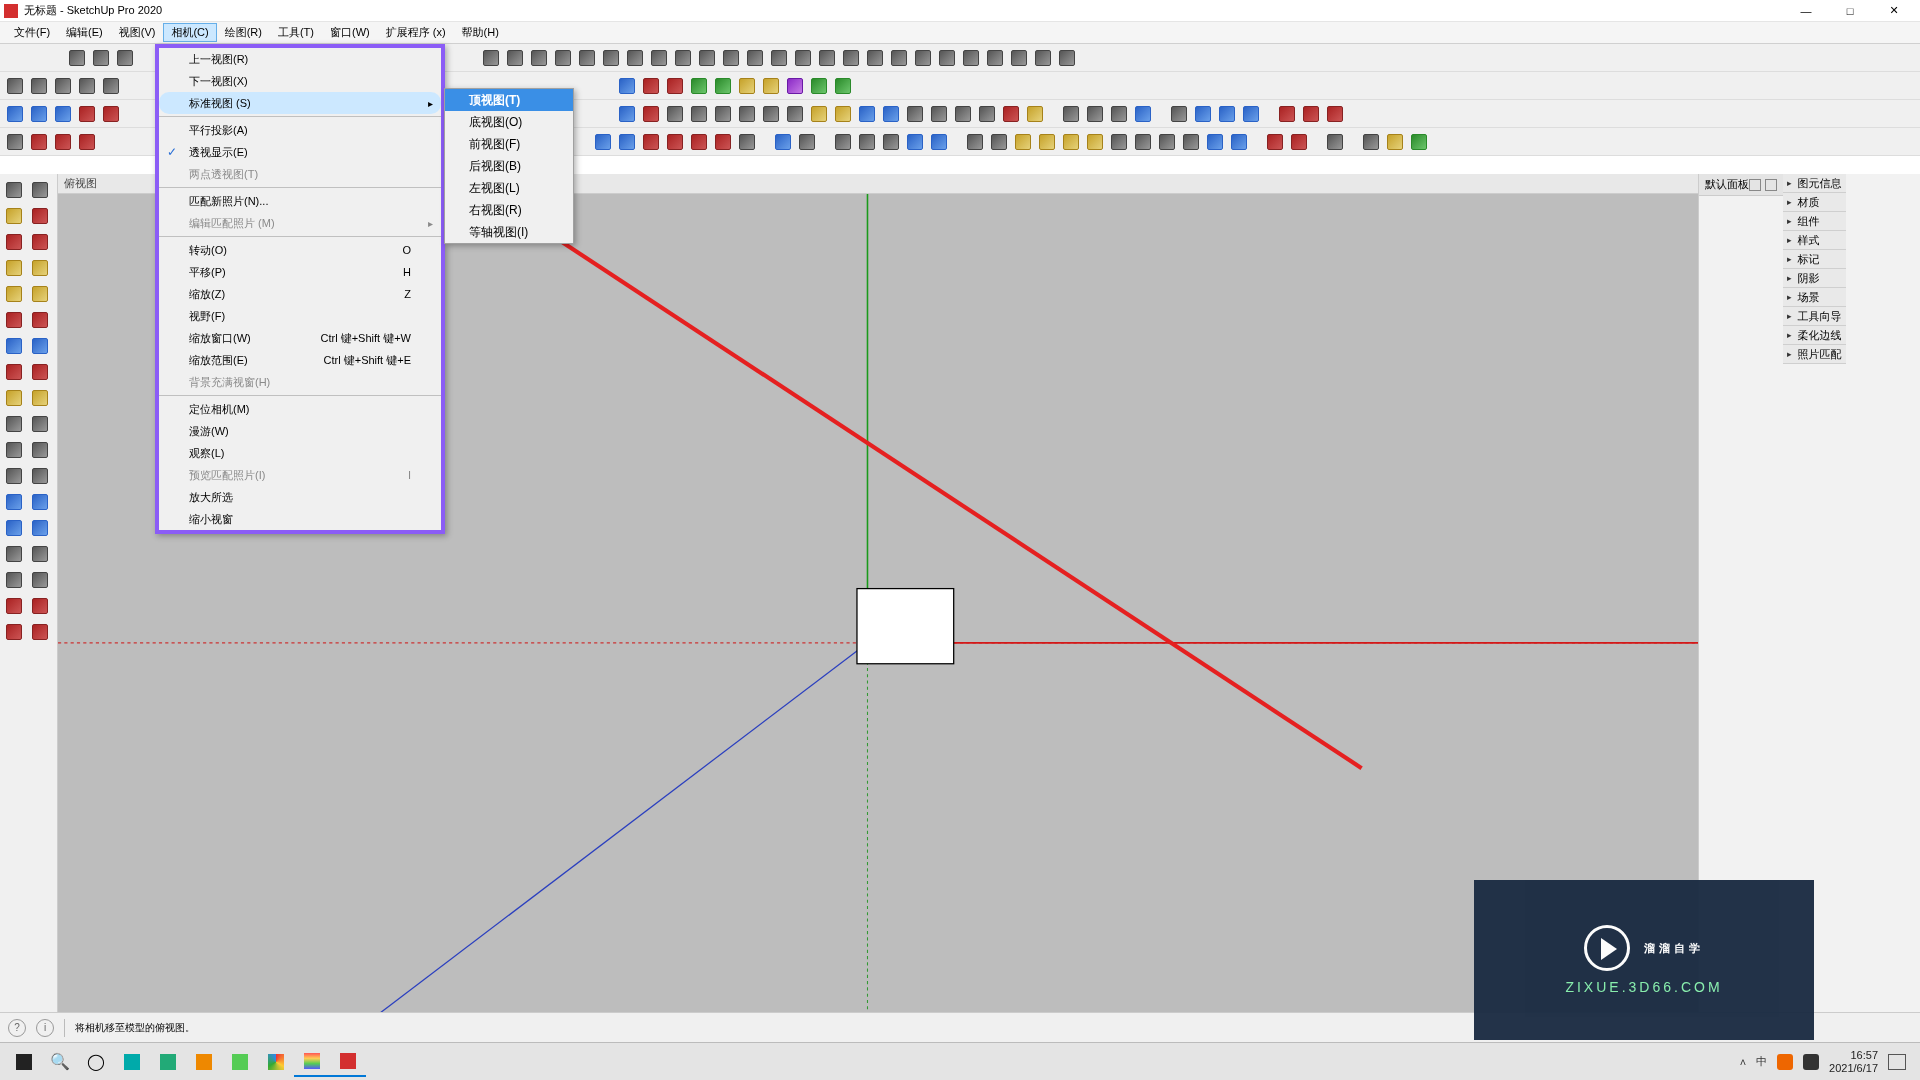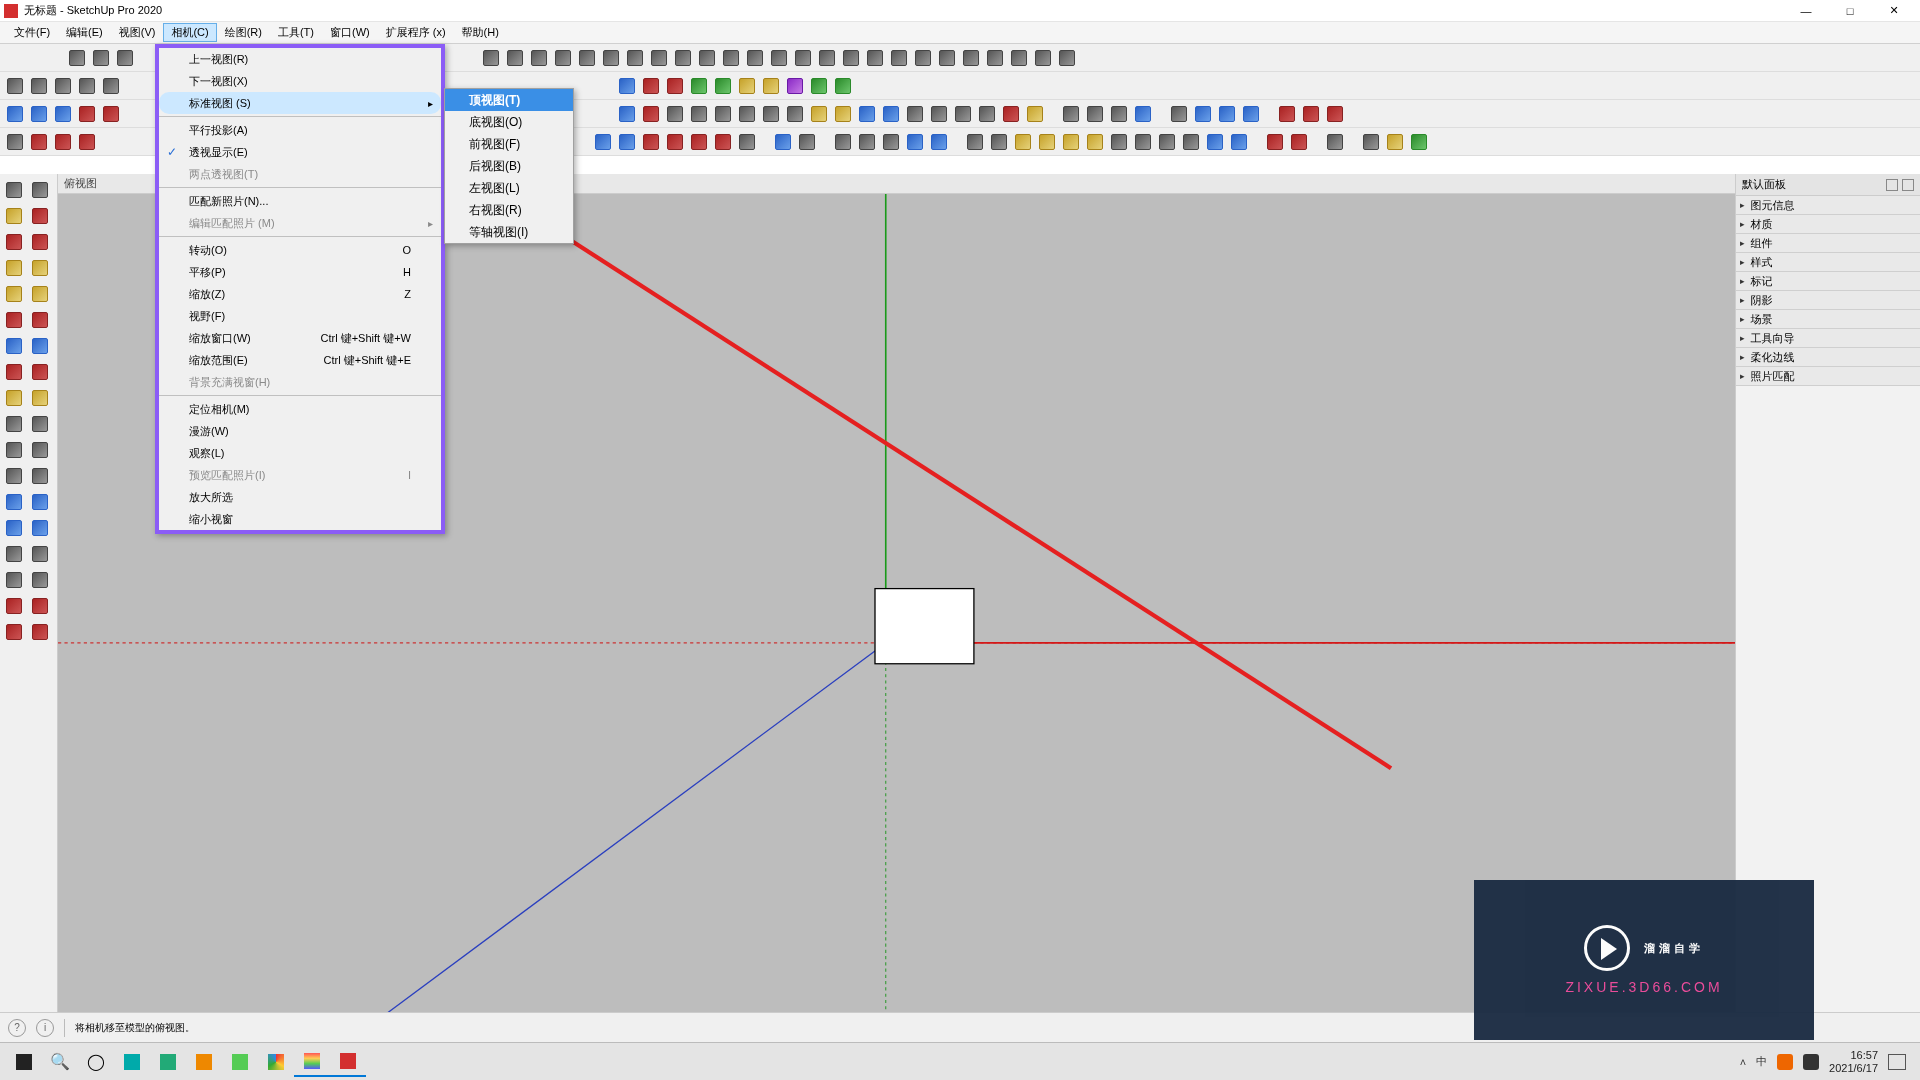--- a/index.html
+++ b/index.html
@@ -22,21 +22,21 @@
 
 .workspace { position:absolute; top:130px; left:0; right:0; bottom:30px; display:flex;margin-top:44px; }
 .lefttools { width:58px; background:#f0f0f0; border-right:1px solid #ccc; display:flex; flex-wrap:wrap; align-content:flex-start; gap:2px; padding:4px 2px; }
 .lefttools .tbbtn { width:24px; height:24px; }
 
 .viewport-wrap { flex:1; position:relative; }
 .vp-title { position:absolute; top:0; left:0; right:0; height:20px; background:#e8e8e8; border-bottom:1px solid #ccc; padding:2px 6px; font-size:11px; color:#444; z-index:2;}
 .canvas { position:absolute; top:20px; left:0; right:0; bottom:0; background:#bdbdbd; overflow:hidden; }
 .canvas svg { width:100%; height:100%; display:block;}
 
-.rightpanel { width:185px; background:#f2f2f2; border-left:1px solid #ccc; display:flex; flex-direction:column; }
+.rightpanel { width:222px; background:#f2f2f2; border-left:1px solid #ccc; display:flex; flex-direction:row; }
 .rp-head { height:22px; background:#e4e4e4; border-bottom:1px solid #ccc; padding:2px 6px; display:flex; align-items:center; justify-content:space-between;}
 .rp-head .tools{ display:flex; gap:4px; }
 .rp-head .sq { width:12px; height:12px; border:1px solid #888; display:inline-block;}
 .accordion .sec { border-bottom:1px solid #cfcfcf; }
 .accordion .sec-h { height:18px; background:#e9e9e9; display:flex; align-items:center; padding:0 4px; cursor:pointer; gap:6px; }
 .accordion .sec-h::before { content:"▸"; font-size:9px; color:#333; }
 
 .statusbar { position:absolute; left:0; right:0; bottom:0; height:30px; background:#f0f0f0; border-top:1px solid #ccc; display:flex; align-items:center; padding:0 8px; gap:10px; }
 .statusbar .sicon { width:18px; height:18px; border:1px solid #999; border-radius:50%; display:flex; align-items:center; justify-content:center; font-size:10px; color:#666;}
 
@@ -58,21 +58,21 @@
 .taskbar .ticon { width:36px; height:30px; display:flex; align-items:center; justify-content:center; font-size:16px; cursor:pointer;}
 .taskbar .right { margin-left:auto; display:flex; align-items:center; gap:10px; padding-right:8px; }
 .taskbar .clock { font-size:11px; text-align:right; line-height:1.15; color:#222;}
 .taskbar .ticon.active{ border-bottom:2px solid #0078d7;}
 .taskbar .sq{width:16px;height:16px;display:inline-block;}
 
 .watermark { position:absolute; right:106px; bottom:40px; width:340px; height:160px; background:#1a2b42; display:flex; align-items:center; justify-content:center; flex-direction:column; color:#fff; z-index:50; opacity:.96;}
 .watermark .wtxt { font-size:40px; font-weight:bold; letter-spacing:4px; display:flex; align-items:center; gap:14px;}
 .watermark .wtxt .play{ width:46px; height:46px; border:3px solid #fff; border-radius:50%; position:relative;}
 .watermark .wtxt .play::after{content:"";position:absolute;left:14px;top:10px;border-left:16px solid #fff;border-top:11px solid transparent;border-bottom:11px solid transparent;}
-.watermark .wsub { font-size:14px; letter-spacing:3px; margin-top:8px; color:#ec4899;text-align:right;}
+.watermark .wsub { font-size:14px; letter-spacing:3px; margin-top:8px; color:#86efac;text-align:right;}
 
 
 .glyph{ background:linear-gradient(135deg,#a22,#c55); border:1px solid #822; border-radius:2px;}
 .glyph.b{ background:linear-gradient(135deg,#2a62c6,#6aa0ea); border-color:#2a62c6;}
 .glyph.g{ background:linear-gradient(135deg,#2a8a2a,#6cc66c); border-color:#2a8a2a;}
 .glyph.y{ background:linear-gradient(135deg,#c6a22a,#e6d27a); border-color:#a6821a;}
 .glyph.k{ background:linear-gradient(135deg,#555,#999); border-color:#444;}
 .glyph.p{ background:linear-gradient(135deg,#8a2ac6,#c67ae6); border-color:#6a1aa6;}
 </style>
 </head>

